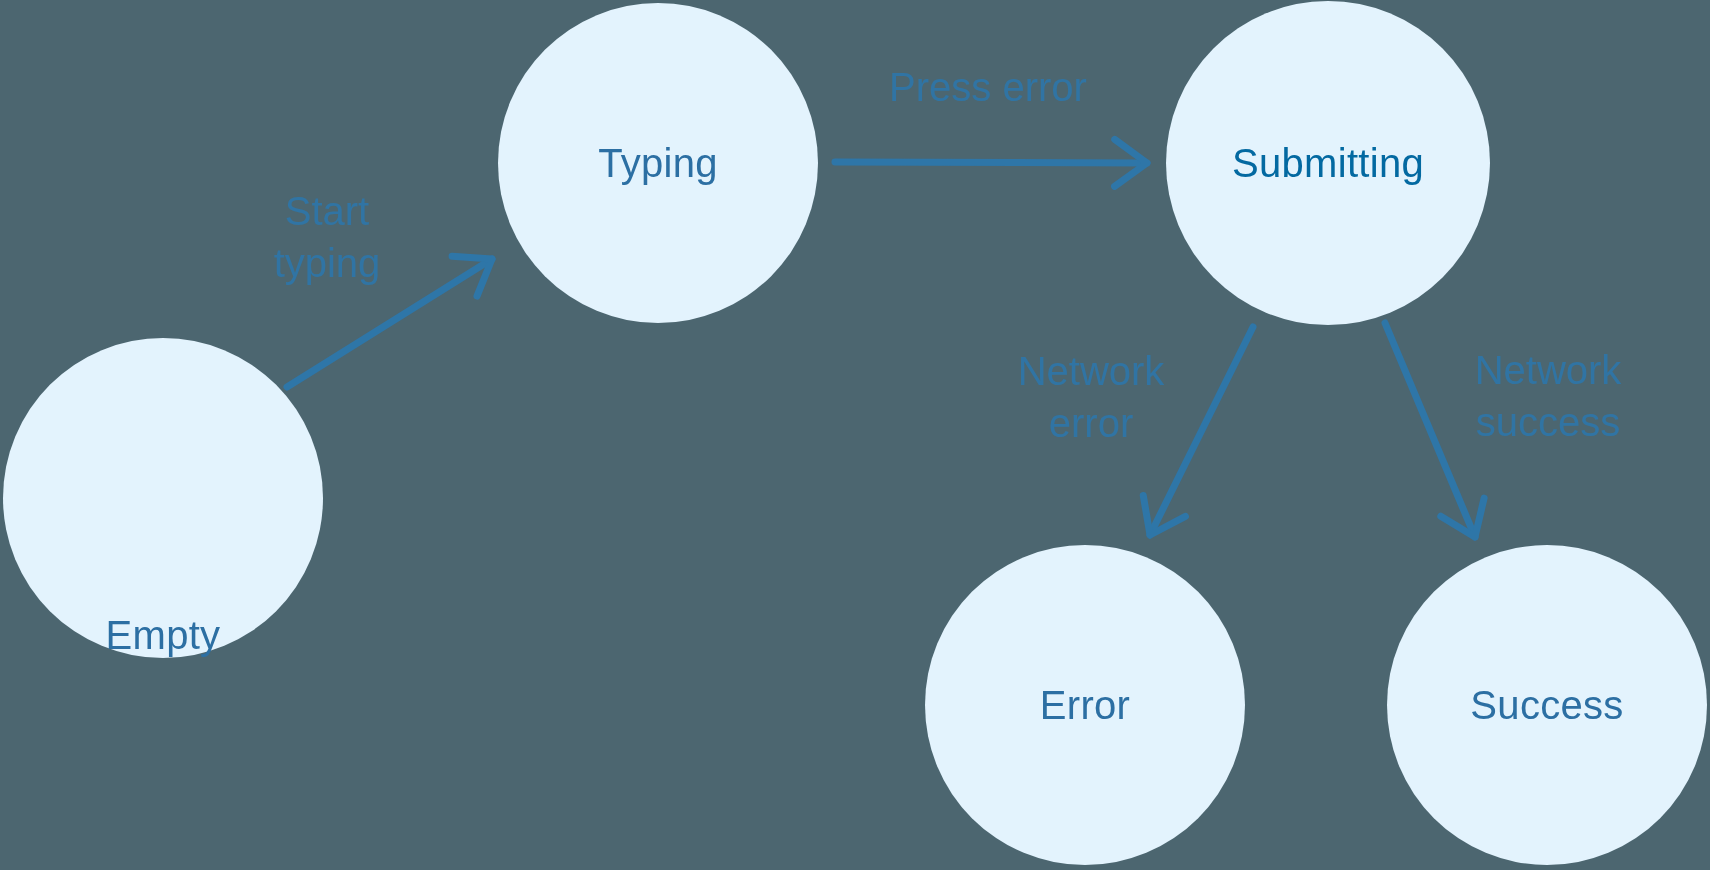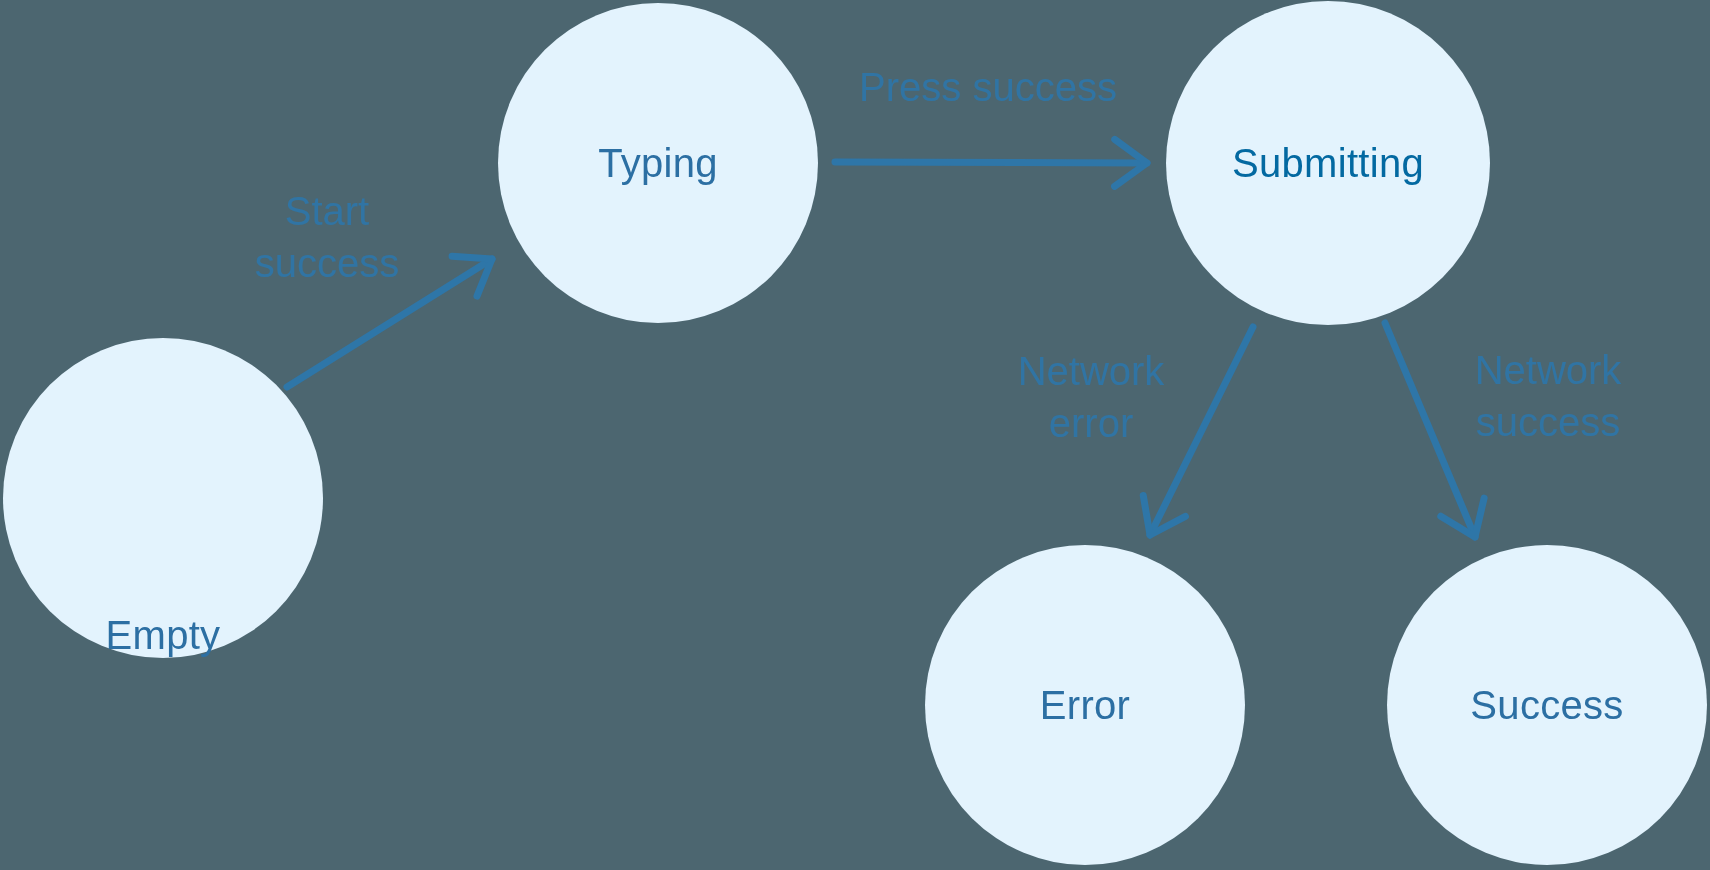--- a/index.html
+++ b/index.html
@@ -63,20 +63,20 @@
       </div>
       <div class="state" style="left: 925px; top: 545px; width: 320px; height: 320px; background: rgb(227, 243, 253);">
         <span class="state-label" style="color: rgb(44, 111, 163);">Error</span>
       </div>
       <div class="state" style="left: 1387px; top: 545px; width: 320px; height: 320px; background: rgb(227, 243, 253);">
         <span class="state-label" style="color: rgb(44, 111, 163);">Success</span>
       </div>
     </div>
   <div id="labels">
       <div class="edge-label" style="left: 327px; top: 237px; color: rgb(46, 118, 168);">Start
-success</div>
-      <div class="edge-label" style="left: 988px; top: 87px; color: rgb(46, 118, 168);">Press success</div>
+typing</div>
+      <div class="edge-label" style="left: 988px; top: 87px; color: rgb(46, 118, 168);">Press error</div>
       <div class="edge-label" style="left: 1091px; top: 397px; color: rgb(46, 118, 168);">Network
 error</div>
       <div class="edge-label" style="left: 1548px; top: 396px; color: rgb(46, 118, 168);">Network
 success</div>
     </div>
 </div>
 
 </body></html>

